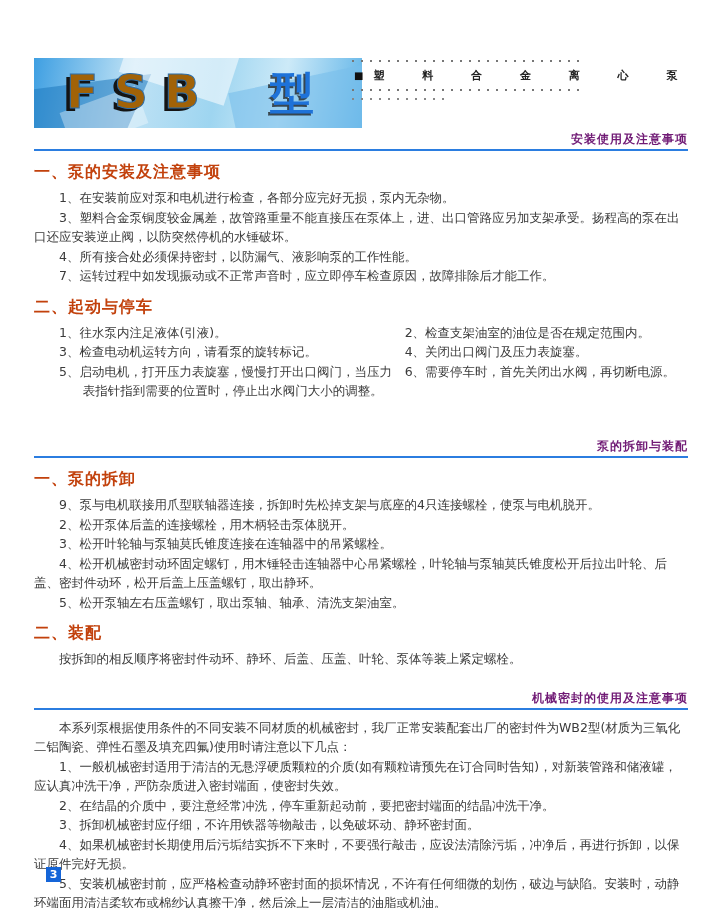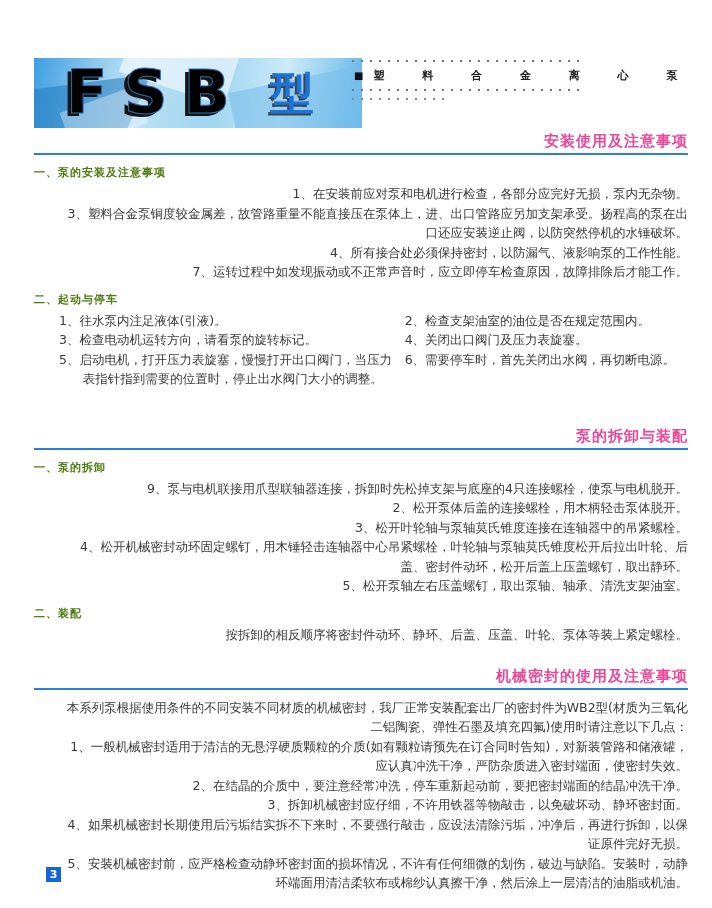--- a/index.html
+++ b/index.html
@@ -14,47 +14,47 @@
   .banner{
     position:absolute;left:0;top:2px;width:328px;height:70px;overflow:hidden;
     background:linear-gradient(100deg,#3e9fe2 0%,#bfe2f5 30%,#9ed5f0 55%,#cdeaf8 75%,#5fb4e8 100%);
   }
   .banner .shape1{position:absolute;left:-20px;top:24px;width:120px;height:60px;background:rgba(30,120,190,.55);transform:skewX(-30deg) rotate(-8deg);}
   .banner .shape2{position:absolute;left:90px;top:-18px;width:110px;height:50px;background:rgba(255,255,255,.55);transform:rotate(18deg);}
   .banner .shape3{position:absolute;left:200px;top:20px;width:140px;height:70px;background:rgba(120,190,235,.6);transform:rotate(-12deg);}
   .banner .shape4{position:absolute;left:30px;top:40px;width:80px;height:40px;background:rgba(255,255,255,.35);transform:rotate(-20deg);}
   .logo{
     position:absolute;left:32px;top:6px;z-index:3;
-    font-size:61px;font-weight:800;letter-spacing:16px;line-height:60px;
-    color:#000000;-webkit-text-stroke:1px #2d6da8;
+    font-size:47px;font-weight:800;letter-spacing:16px;line-height:60px;
+    color:#a16207;-webkit-text-stroke:1px #2d6da8;
     text-shadow:-4px 3px 0 #141414;
   }
   .logo-type{
     position:absolute;left:236px;top:8px;z-index:3;
     font-size:44px;font-weight:900;line-height:58px;color:#1e72d8;
     text-shadow:-2px 2px 0 rgba(25,25,25,.75);
   }
   .product-strip{position:absolute;left:318px;top:4px;width:230px;z-index:4;}
   .dotline{height:2px;background-image:repeating-linear-gradient(90deg,#777 0 2px,transparent 2px 9px);}
   .product-name{
     display:flex;align-items:center;padding:6px 0 6px 2px;
     font-size:11px;font-weight:bold;color:#222;letter-spacing:17px;white-space:nowrap;
   }
   .product-bullet{font-size:10px;letter-spacing:0;margin-right:10px;color:#111;}
   .dotline-short{height:2px;width:95px;margin-top:7px;background-image:repeating-linear-gradient(90deg,#888 0 2px,transparent 2px 9px);}
   .section-title{
-    text-align:right;font-size:15px;font-weight:bold;color:#ec4899;
+    text-align:right;font-size:12px;font-weight:bold;color:#701a75;
     letter-spacing:1px;line-height:1.2;
   }
   .rule{height:2px;background:#2b7de0;margin-top:3px;}
   .title-block{margin-top:14px;}
   
   .body-text{font-size:12.5px;line-height:1.56;}
-  .sub-heading{font-size:11px;font-weight:bold;color:#4d7c0f;margin:9px 0 3px 0;letter-spacing:1px;}
-  p.item{margin:0;text-indent:2em;text-align:right;}
+  .sub-heading{font-size:16px;font-weight:bold;color:#c2410c;margin:9px 0 3px 0;letter-spacing:1px;}
+  p.item{margin:0;text-indent:2em;}
   .two-col{display:grid;grid-template-columns:54% 46%;column-gap:6px;padding-left:2em;box-sizing:border-box;}
   .two-col p{margin:0;padding-left:1.9em;text-indent:-1.9em;}
   .pagenum{
     position:absolute;left:46px;bottom:26px;width:15px;height:15px;
     background:#1565d8;color:#fff;font-size:11px;font-weight:bold;
     text-align:center;line-height:15px;
   }
 </style>
 </head>
 <body>

